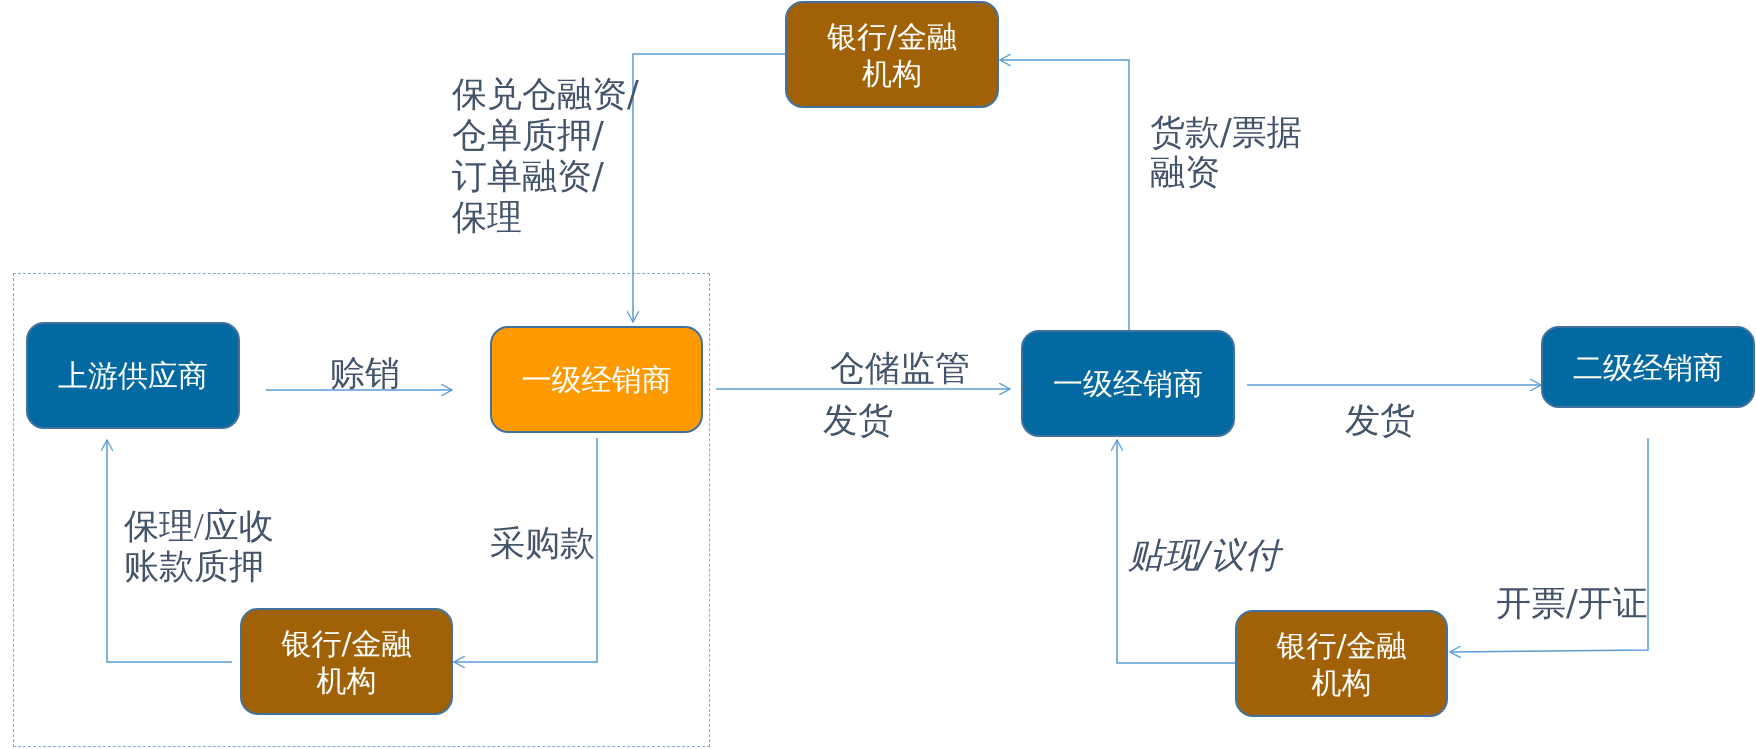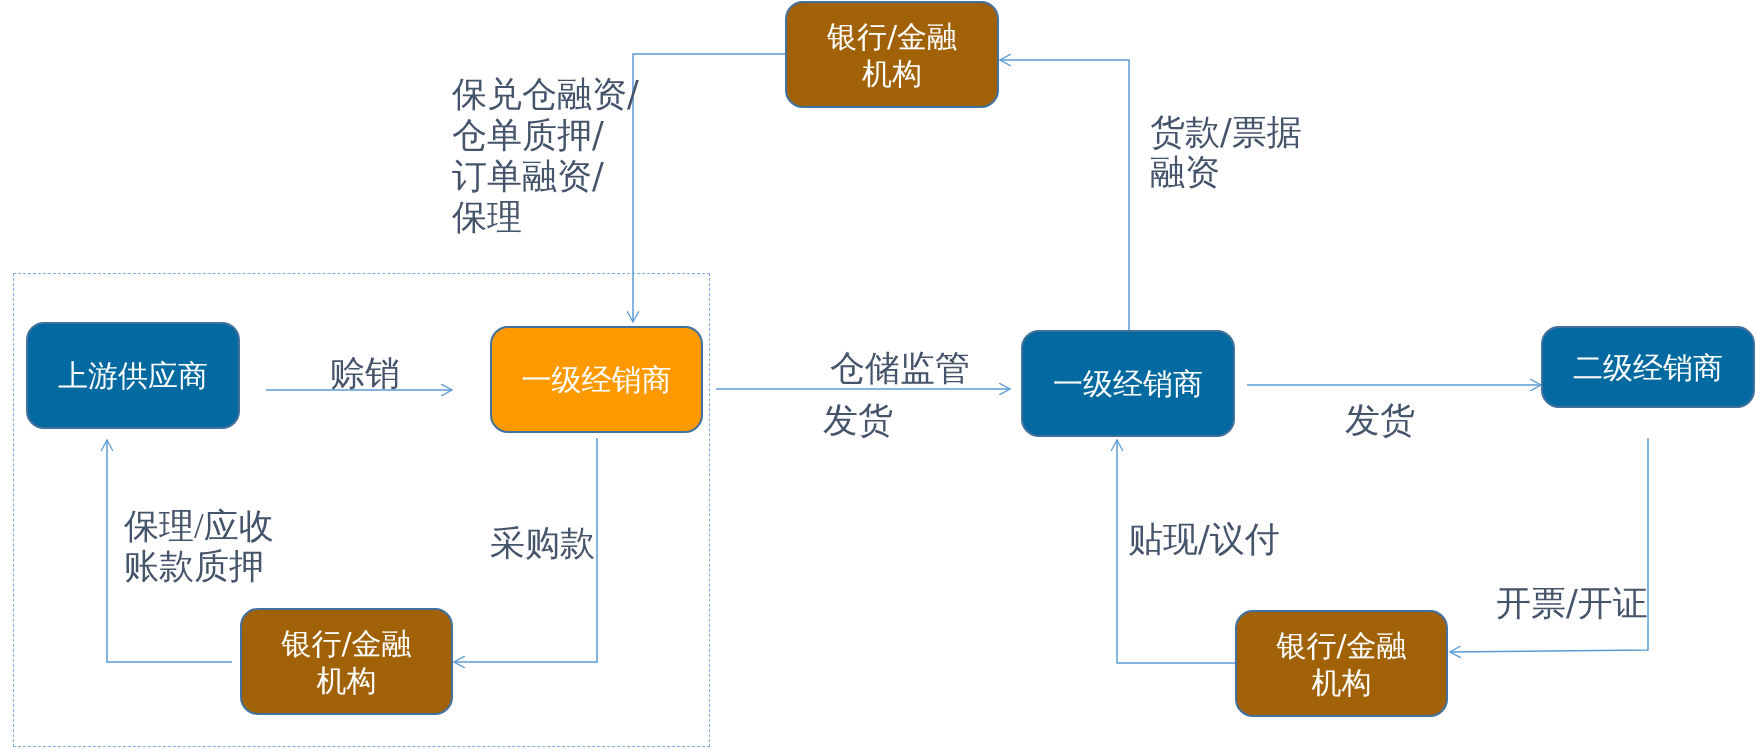--- a/index.html
+++ b/index.html
@@ -76,14 +76,14 @@
 <div class="label" style="left:1345px; top:401px;">发货</div>
 <div class="label" style="left:452px; top:74px; line-height:41px;">保兑仓融资/
 仓单质押/
 订单融资/
 保理</div>
 <div class="label" style="left:1150px; top:112px; line-height:40px;">货款/票据
 融资</div>
 <div class="label" style="left:124px; top:507px; line-height:40px;font-family:Liberation Serif, serif;">保理/应收
 账款质押</div>
 <div class="label" style="left:490px; top:524px;">采购款</div>
-<div class="label" style="left:1128px; top:520px;">贴现/议付</div>
+<div class="label" style="left:1128px; top:536px;font-style:italic;">贴现/议付</div>
 <div class="label" style="left:1484px; top:584px;margin-left:12px;">开票/开证</div>
 
 </body></html>

